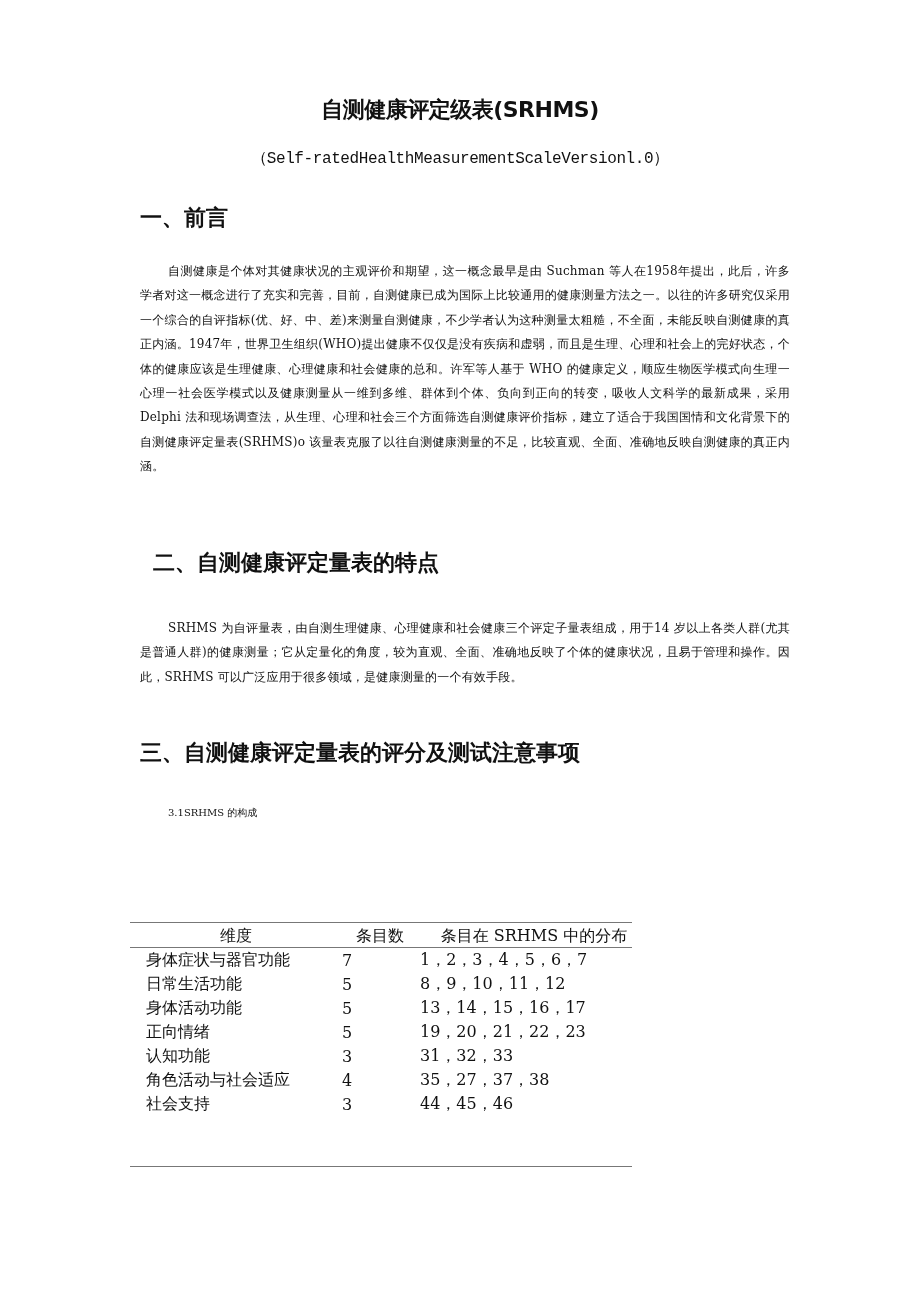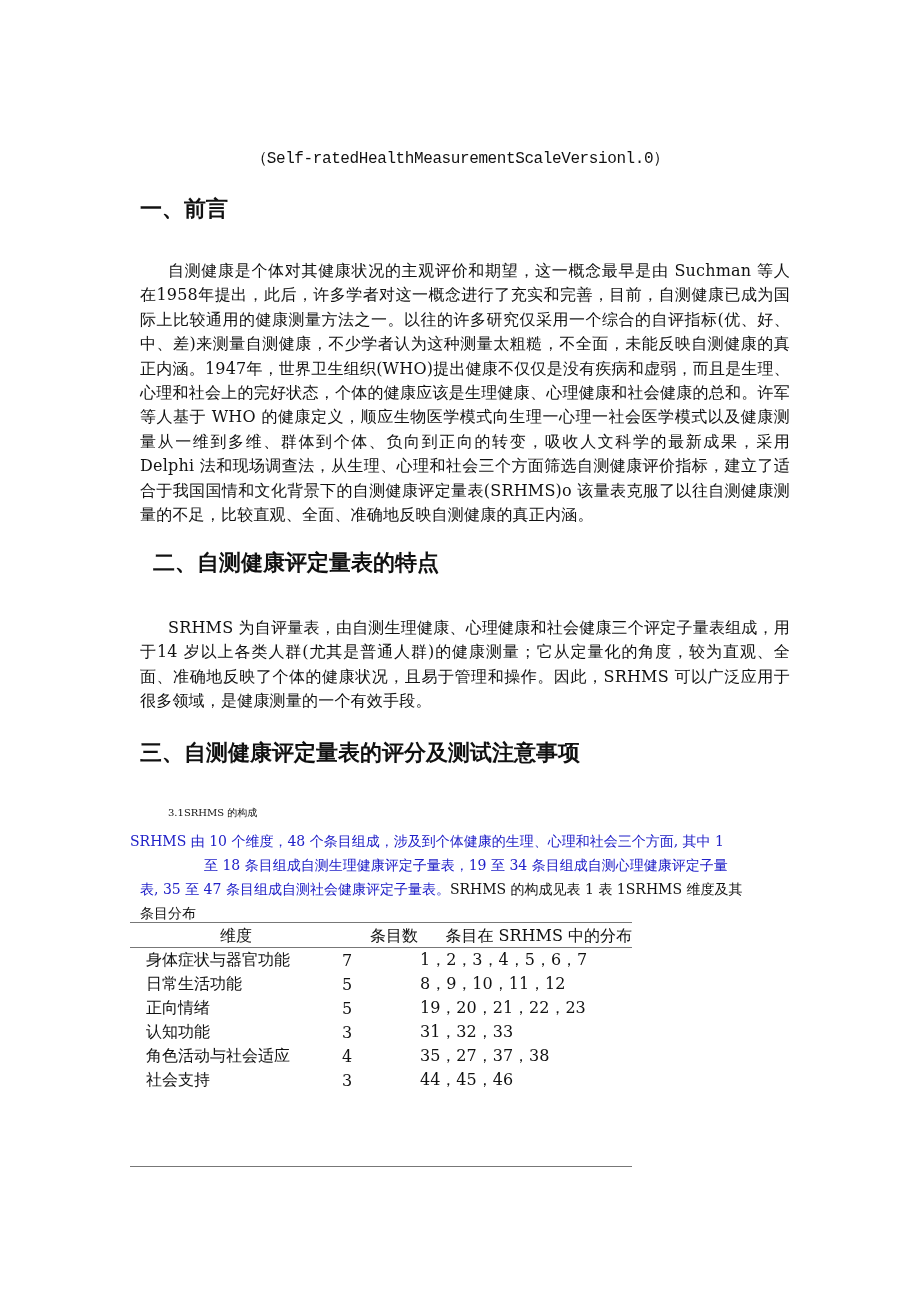--- a/index.html
+++ b/index.html
@@ -5,59 +5,54 @@
   html, body { margin: 0; padding: 0; background: #ffffff; }
   body { width: 920px; height: 1302px; position: relative; overflow: hidden;
          font-family: "DejaVu Serif", "Liberation Serif", serif; color: #111; }
   .page { position: absolute; left: 0; top: 0; width: 920px; height: 1302px; }
   .title { position: absolute; top: 95px; left: 0; width: 920px; text-align: center;
            font-family: "DejaVu Sans", "Liberation Sans", sans-serif; font-size: 22px; font-weight: bold; letter-spacing: -0.5px; }
   .subtitle { position: absolute; top: 148px; left: 0; width: 920px; text-align: center;
               font-family: Liberation Mono, monospace; font-size: 16px; letter-spacing: -0.4px; }
   .h1 { position: absolute; left: 140px; font-family: "DejaVu Sans", "Liberation Sans", sans-serif;
         font-size: 22px; font-weight: bold; color: #111; }
-  .para { position: absolute; left: 140px; width: 650px; font-size: 16px; line-height: 24.4px;
+  .para { position: absolute; left: 140px; width: 650px; font-size: 12px; line-height: 24.4px;
           text-indent: 28px; text-align: justify; letter-spacing: 0.2px; }
   .sub31 { position: absolute; left: 168px; top: 806px; font-size: 10px; }
   .blue { color: #2020c8; }
   .comp { position: absolute; left: 130px; top: 829px; width: 668px; font-size: 14px; line-height: 24px; }
   .comp .l1 { display: block; }
   .comp .l2 { display: block; padding-left: 74px; }
   .comp .l3 { display: block; padding-left: 10px; }
   .comp .l4 { display: block; padding-left: 10px; }
   .rule { position: absolute; left: 130px; width: 502px; height: 0; border-top: 1px solid #777; }
   table.t { position: absolute; left: 130px; top: 924px; width: 502px; border-collapse: collapse; font-size: 16px; }
-  table.t th { font-weight: normal; height: 24px; padding: 0; text-align: right; }
+  table.t th { font-weight: normal; height: 24px; padding: 0; text-align: center; }
   table.t td { height: 24px; padding: 0; }
   .c1 { width: 196px; padding-left: 16px !important; }
   .c2 { width: 76px; }
   .c3 { }
   th.c1 { text-align: center !important; padding-left: 0 !important; width: 180px; }
 </style>
 </head>
 <body>
 
 <div class="page">
+  <div class="title">自测健康评定级表(SRHMS)</div>
   <div class="subtitle">（Self-ratedHealthMeasurementScaleVersionl.0）</div>
 
-  <div class="h1" style="top:194px;">一、前言</div>
+  <div class="h1" style="top:203px;">一、前言</div>
   <div class="para" style="top:259px;">自测健康是个体对其健康状况的主观评价和期望，这一概念最早是由 Suchman 等人在1958年提出，此后，许多学者对这一概念进行了充实和完善，目前，自测健康已成为国际上比较通用的健康测量方法之一。以往的许多研究仅采用一个综合的自评指标(优、好、中、差)来测量自测健康，不少学者认为这种测量太粗糙，不全面，未能反映自测健康的真正内涵。1947年，世界卫生组织(WHO)提出健康不仅仅是没有疾病和虚弱，而且是生理、心理和社会上的完好状态，个体的健康应该是生理健康、心理健康和社会健康的总和。许军等人基于 WHO 的健康定义，顺应生物医学模式向生理一心理一社会医学模式以及健康测量从一维到多维、群体到个体、负向到正向的转变，吸收人文科学的最新成果，采用 Delphi 法和现场调查法，从生理、心理和社会三个方面筛选自测健康评价指标，建立了适合于我国国情和文化背景下的自测健康评定量表(SRHMS)o 该量表克服了以往自测健康测量的不足，比较直观、全面、准确地反映自测健康的真正内涵。</div>
 
   <div class="h1" style="top:548px;margin-left:13px;">二、自测健康评定量表的特点</div>
   <div class="para" style="top:616px;">SRHMS 为自评量表，由自测生理健康、心理健康和社会健康三个评定子量表组成，用于14 岁以上各类人群(尤其是普通人群)的健康测量；它从定量化的角度，较为直观、全面、准确地反映了个体的健康状况，且易于管理和操作。因此，SRHMS 可以广泛应用于很多领域，是健康测量的一个有效手段。</div>
 
   <div class="h1" style="top:738px;">三、自测健康评定量表的评分及测试注意事项</div>
   <div class="sub31">3.1SRHMS 的构成</div>
 
-  <div class="comp">
-    <span class="l1 blue">SRHMS 由 10 个维度，48 个条目组成，涉及到个体健康的生理、心理和社会三个方面, 其中 1</span>
-    <span class="l2 blue">至 18 条目组成自测生理健康评定子量表，19 至 34 条目组成自测心理健康评定子量</span>
-    <span class="l3"><span class="blue">表, 35 至 47 条目组成自测社会健康评定子量表。</span><span>SRHMS 的构成见表 1 表 1SRHMS 维度及其</span></span>
-    <span class="l4">条目分布</span>
-  </div>
 
   <div class="rule" style="top:922px;"></div>
   <div class="rule" style="top:947px;"></div>
   <div class="rule" style="top:1166px;"></div>
 
   <table class="t">
     <thead>
       <tr>
         <th class="c1">维度</th>
         <th class="c2">条目数</th>
@@ -67,20 +62,25 @@
     <tbody id="tbody">
         <tr>
           <td class="c1">身体症状与器官功能</td>
           <td class="c2">7</td>
           <td class="c3" style="padding-left: 2px;">1，2，3，4，5，6，7</td>
         </tr>
         <tr>
           <td class="c1">日常生活功能</td>
           <td class="c2">5</td>
           <td class="c3" style="padding-left: 2px;">8，9，10，11，12</td>
+        </tr>
+        <tr>
+          <td class="c1">身体活动功能</td>
+          <td class="c2">5</td>
+          <td class="c3" style="padding-left: 2px;">13，14，15，16，17</td>
         </tr>
         <tr>
           <td class="c1">正向情绪</td>
           <td class="c2">5</td>
           <td class="c3" style="padding-left: 2px;">19，20，21，22，23</td>
         </tr>
         <tr>
           <td class="c1">认知功能</td>
           <td class="c2">3</td>
           <td class="c3" style="padding-left: 2px;">31，32，33</td>

